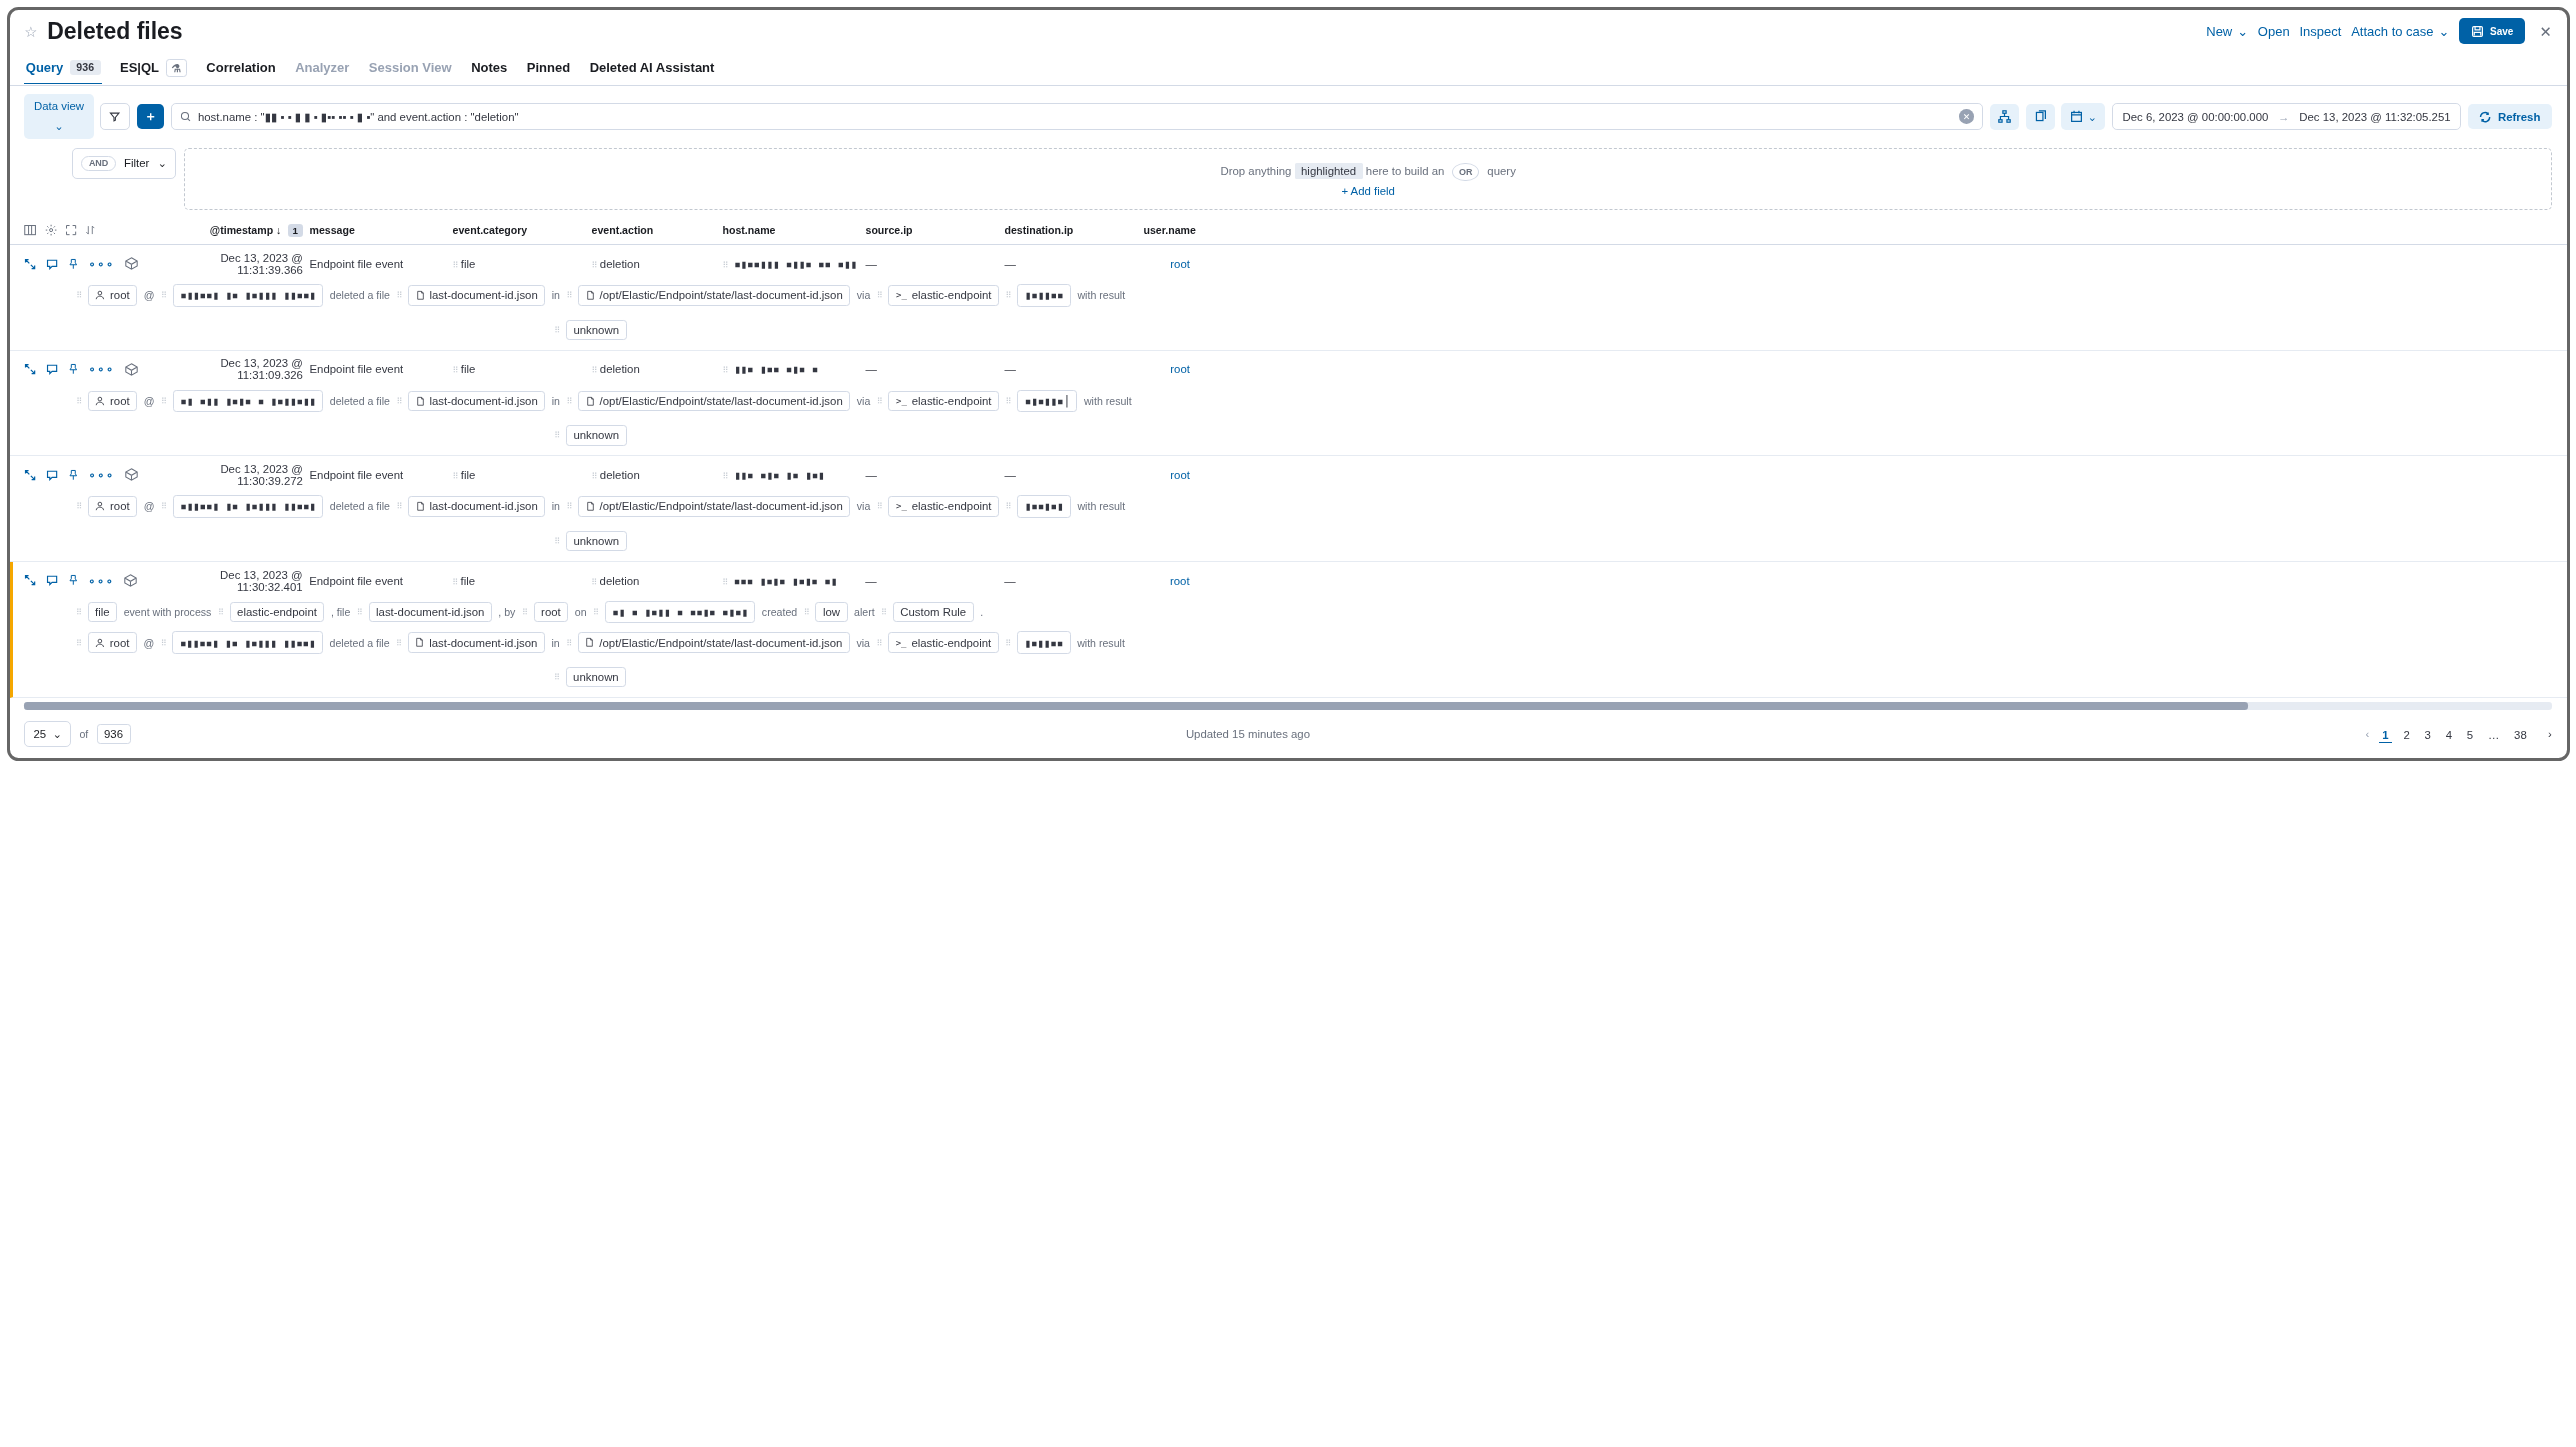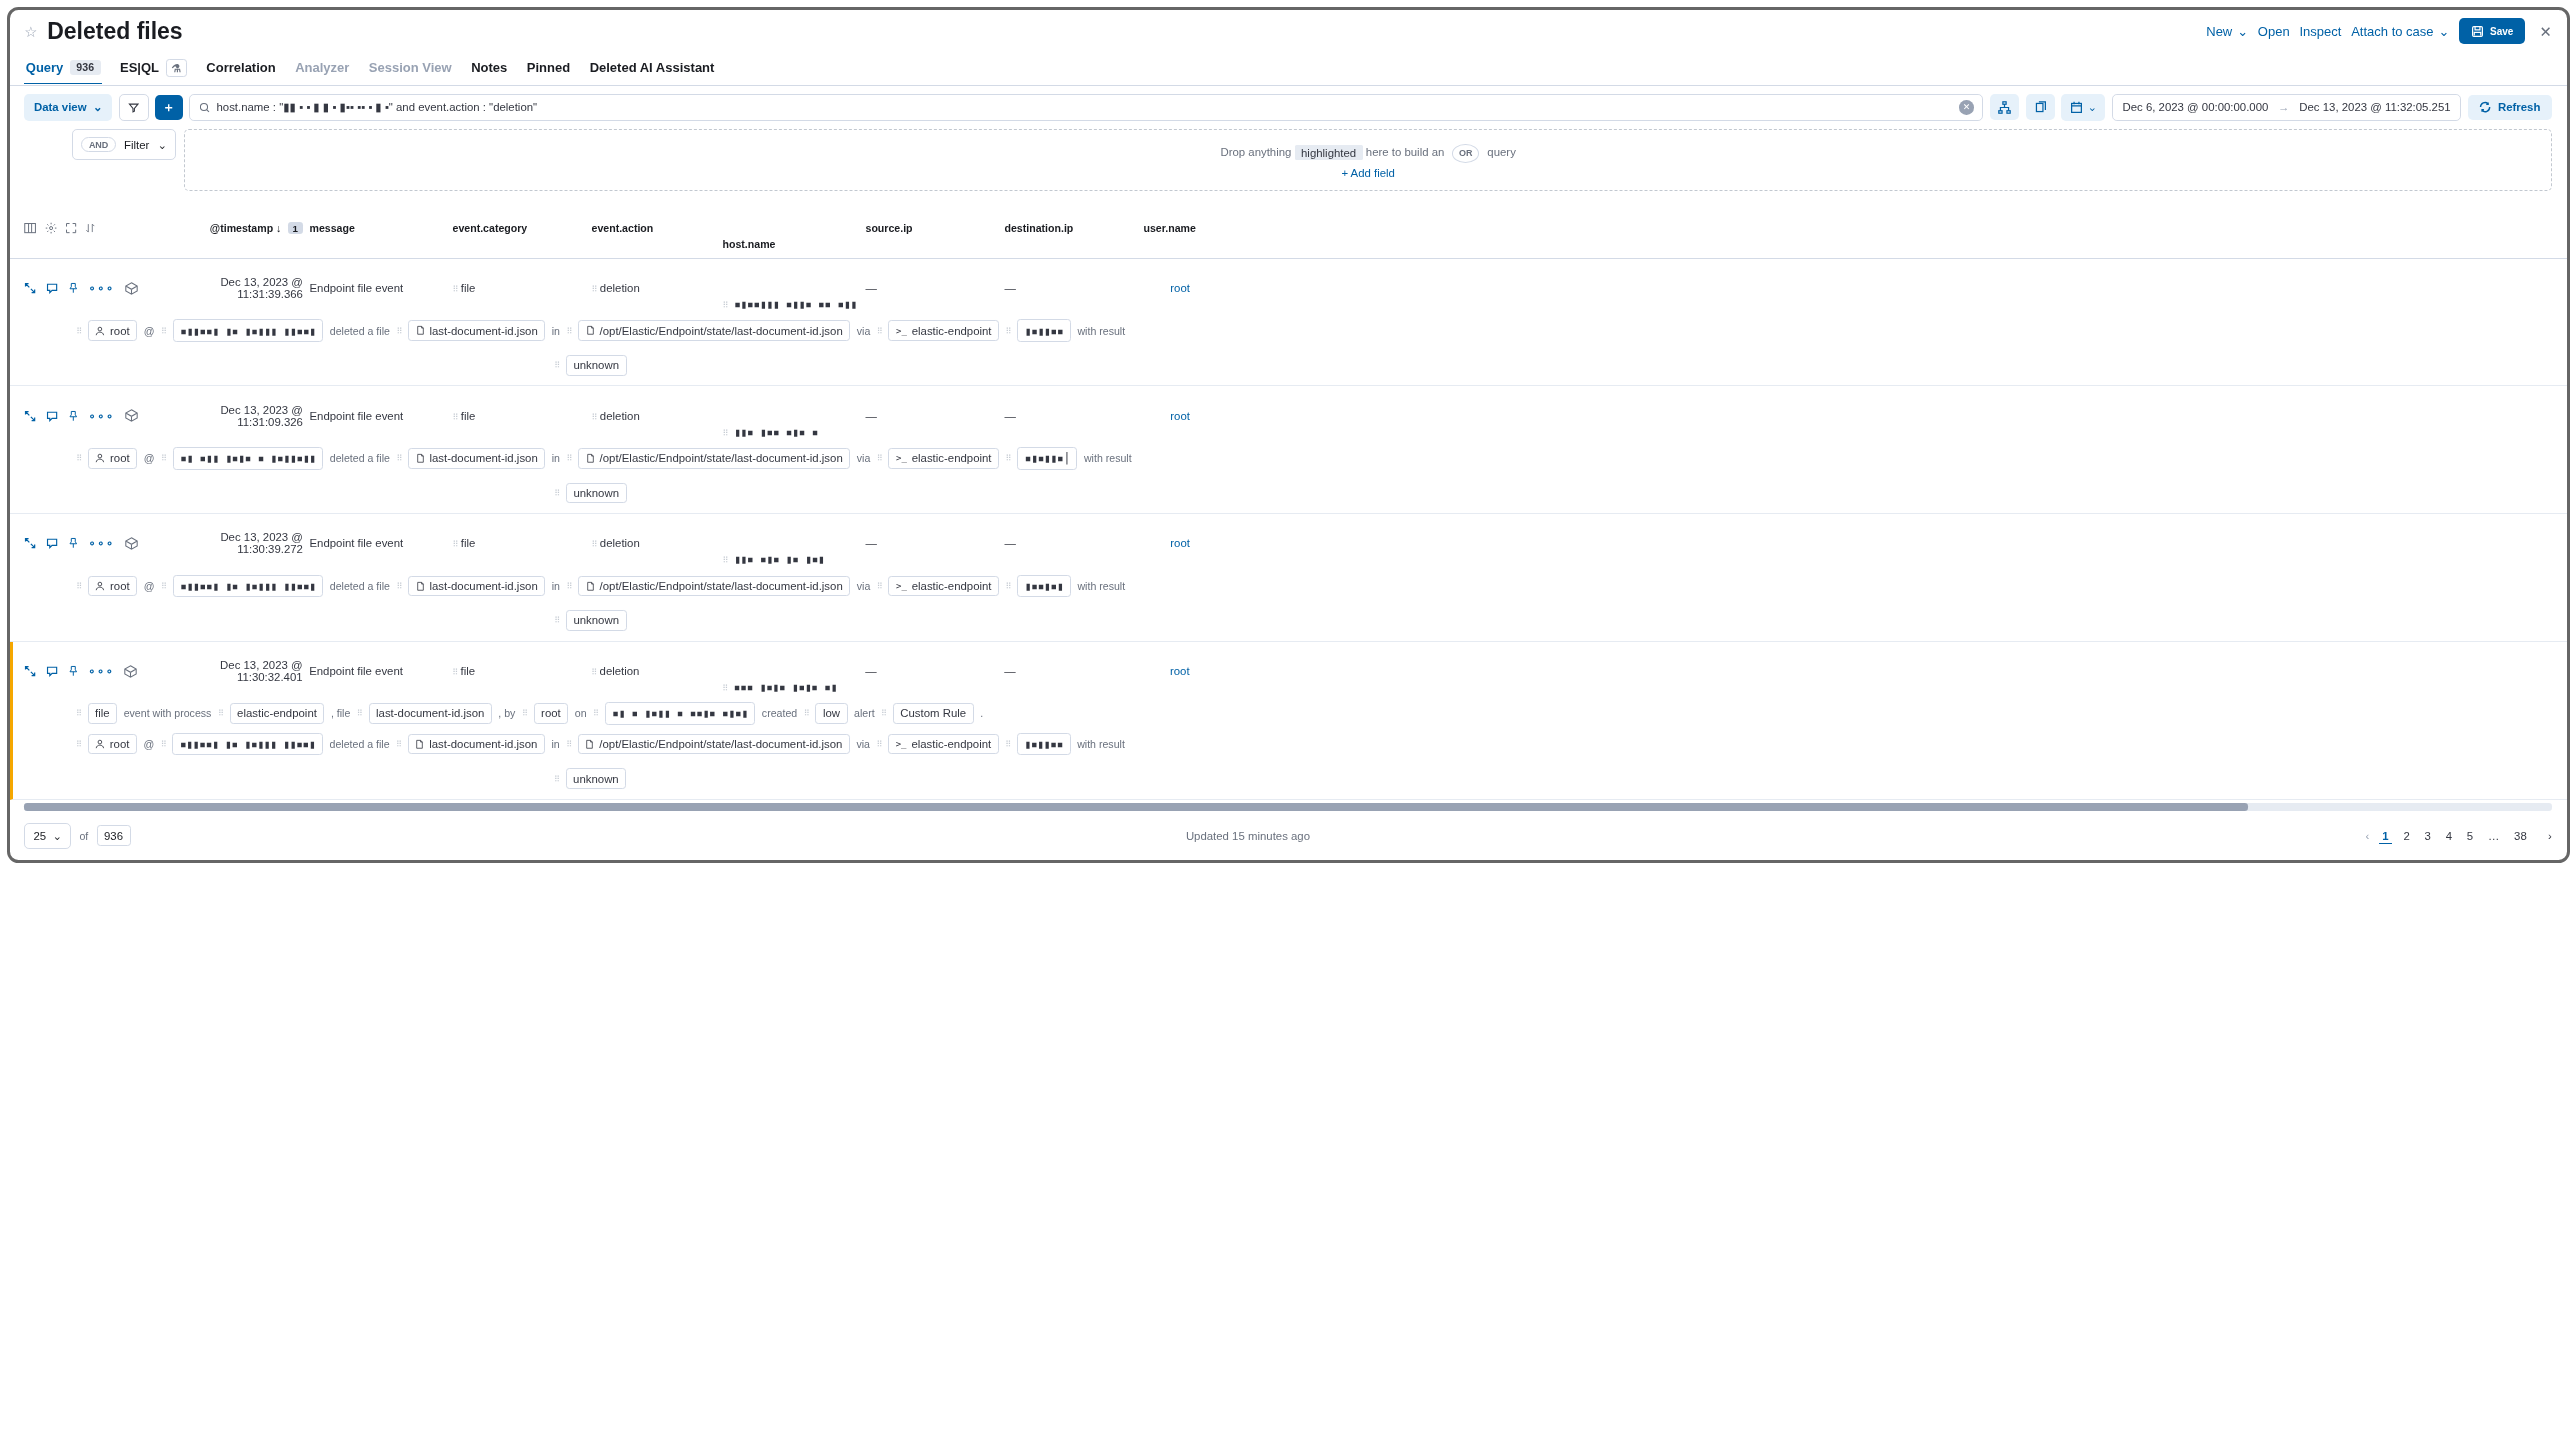--- a/index.html
+++ b/index.html
@@ -12,39 +12,39 @@
 .link { color: #0061a6; font-size: 13px; font-weight: 500; cursor: pointer; display:flex; align-items:center; gap:4.9px; }
 .btn-primary { background: #0061a6; color: #fff; border-radius: 4.9px; padding: 6.5px 11.4px; font-size: 10px; font-weight: 600; display:flex; align-items:center; gap:6.5px; cursor:pointer; }
 .close-x { color:#69707d; font-size:14.7px; margin-left:4.9px; cursor:pointer; }
 .tabs { display:flex; gap: 16.3px; padding: 3.3px 14.7px 0 14.7px; border-bottom: 0.8px solid #d3dae6; align-items:center; }
 .tab { padding: 6.5px 1.6px 8.2px 1.6px; font-size:13px; font-weight:700; color:#1a1c21; cursor:pointer; display:flex; align-items:center; gap:6.5px; }
 .tab.active { color:#0061a6; border-bottom: 1.6px solid #0061a6; }
 .tab.muted { color:#98a2b3; }
 .badge-count { background:#e6ebf2; color:#343741; font-weight:600; font-size:10.6px; padding:1.6px 6.5px; border-radius:3.3px; }
 .flask { border:0.8px solid #d3dae6; border-radius:3.3px; padding:1.6px 4.9px; font-size:10.6px; color:#69707d; }
 .toolbar { display:flex; gap:6.5px; padding: 8.2px 14.7px; align-items:center; }
-.pill { background:#e6f1fa; color:#0061a6; border-radius:4.9px; padding:6.5px 9.8px; font-weight:700; display:flex; align-items:center; gap:6.5px; cursor:pointer; }
+.pill { background:#e6f1fa; color:#0061a6; border-radius:4.9px; padding:6.5px 9.8px; font-weight:400; display:flex; align-items:center; gap:6.5px; cursor:pointer;flex-direction:column; }
 .iconbtn { border:0.8px solid #d3dae6; border-radius:4.9px; padding:6.5px 8.2px; background:#fff; cursor:pointer; display:flex; align-items:center; color:#343741; }
 .iconbtn.add { background:#0061a6; color:#fff; border:none; }
 .searchbox { flex:1; display:flex; align-items:center; border:0.8px solid #d3dae6; border-radius:4.9px; padding:4.9px 8.2px; gap:6.5px; color:#343741; }
 .searchbox .clr { margin-left:auto; width:14.7px; height:14.7px; border-radius:50%; background:#98a2b3; color:#fff; font-size:9px; display:flex; align-items:center; justify-content:center; cursor:pointer; }
 .tool-blue { background:#e6f1fa; border:none; }
 .daterange { border:0.8px solid #d3dae6; border-radius:4.9px; padding:6.5px 9.8px; display:flex; align-items:center; gap:9.8px; color:#343741; font-size:11.4px; }
 .refresh { background:#e6f1fa; color:#0061a6; border-radius:4.9px; padding:6.5px 11.4px; font-weight:600; display:flex; align-items:center; gap:6.5px; cursor:pointer; }
 .dropzone-row { display:flex; gap:8.2px; padding: 0 14.7px 6.5px 14.7px; }
 .andfilter { border:0.8px solid #d3dae6; border-radius:4.9px; padding:6.5px 8.2px; display:flex; gap:8.2px; align-items:center; height:31px;margin-left:48px; }
 .chip-and { border:0.8px solid #d3dae6; border-radius:9.8px; padding:1.6px 6.5px; font-size:9px; font-weight:600; color:#69707d; }
 .dropzone { flex:1; border:1.2px dashed #c2c8d0; border-radius:4.9px; padding: 16.3px 8.2px 11.4px 8.2px; text-align:center; color:#69707d; }
 .dropzone .hl { background:#e6ebf2; padding:1.6px 6.5px; border-radius:1.6px; color:#343741; }
 .dropzone .or { border:0.8px solid #d3dae6; border-radius:50%; padding:3.3px 5.7px; font-size:9px; font-weight:600; color:#69707d; margin:0 4.9px; }
 .addfield { color:#0061a6; font-weight:500; margin-top:8.2px; display:inline-block; cursor:pointer; }
 .colhdr { display:flex; border-bottom:0.8px solid #d3dae6; padding: 3.3px 14.7px; align-items:center; font-size:10.6px; font-weight:600; color:#1a1c21; }
 .colhdr .tools { display:flex; gap:8.2px; width:143px; align-items:center; color:#69707d; }
 .colhdr .c { padding:4.9px 3.3px; }
-.c-ts{width:139px;text-align:right;} .c-msg{width:143px;} .c-cat{width:139px;} .c-act{width:131px;} .c-host{width:143px;margin-top:32px;} .c-src{width:139px;} .c-dst{width:139px;} .c-user{width:53px; text-align:right;}
+.c-ts{width:139px;text-align:right;} .c-msg{width:143px;} .c-cat{width:139px;} .c-act{width:131px;} .c-host{width:143px;} .c-src{width:139px;} .c-dst{width:139px;} .c-user{width:53px; text-align:right;}
 .sortnum { background:#d3dae6; border-radius:3.3px; padding:0.8px 4.9px; font-size:9.8px; margin-left:3.3px; }
 .row { border-bottom:0.8px solid #e6ebf2; padding:4.9px 14.7px 8.2px 14.7px; }
 .row.highlighted { border-left: 3.3px solid #f5a700; padding-left:11.4px; }
 .row-top { display:flex; align-items:center; font-size:11.4px; }
 .row-top .tools { display:flex; gap:9.8px; width:143px; align-items:center; color:#69707d; }
 .row-top .tools .t { cursor:pointer; }
 .row-top .c { padding:1.6px 3.3px; color:#343741; }
 .row-top .lnk { color:#0061a6; }
 .dash { color:#69707d; }
 .detail { display:flex; flex-wrap:wrap; gap:6.5px; align-items:center; padding:6.5px 0 1.6px 52px; font-size:11.4px; color:#343741; }

